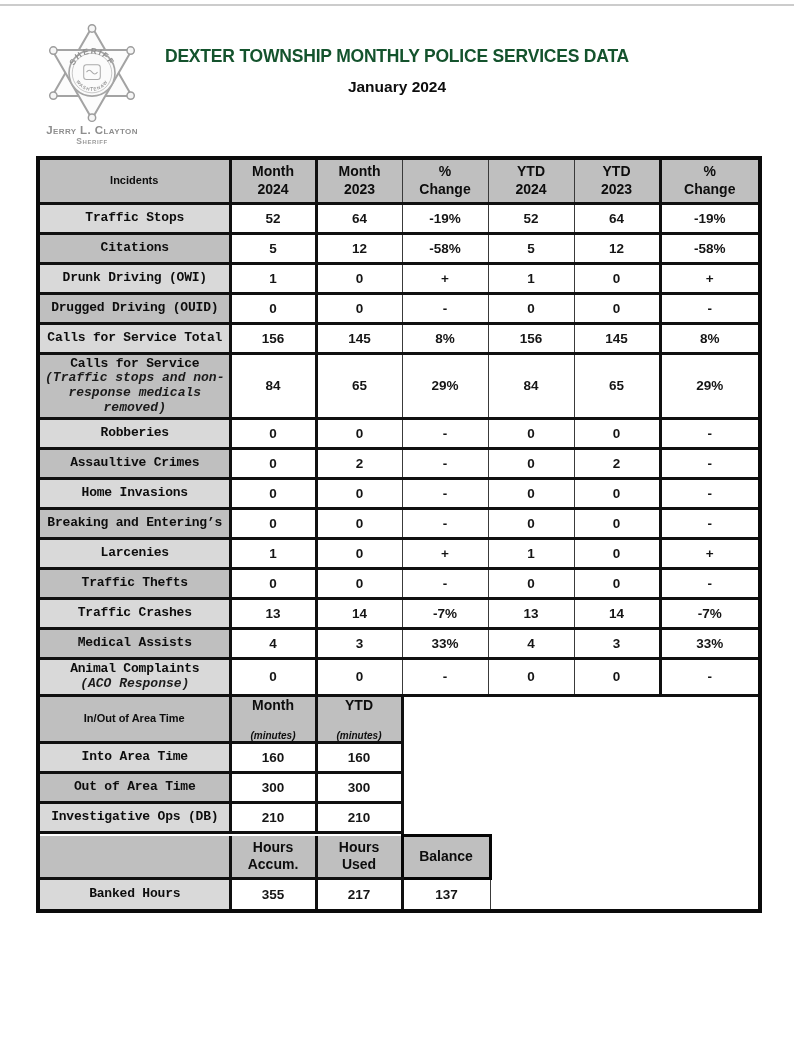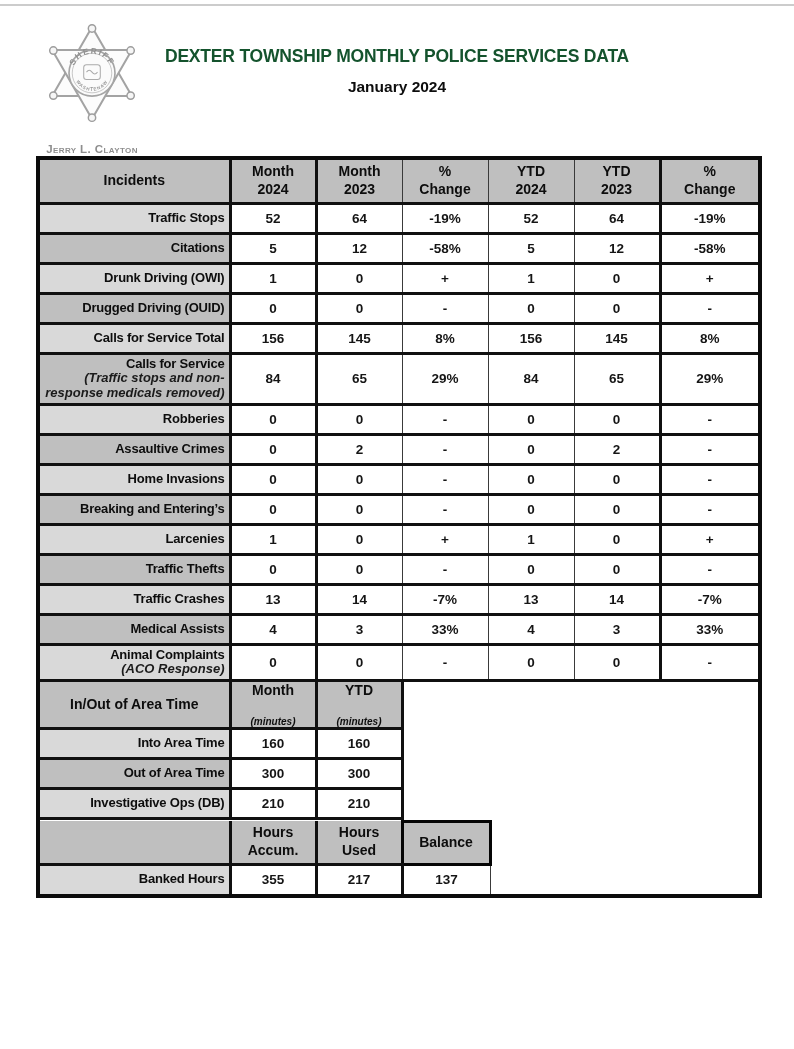--- a/index.html
+++ b/index.html
@@ -11,44 +11,44 @@
   }
   .topline { position:absolute; top:4px; left:0; right:0; height:2px; background:#cccccc; }
 
   
   .title { position:absolute; top:46px; left:0; right:0; text-align:center;
            font-size:17.5px; font-weight:700; letter-spacing:-0.2px; color:#14532d; }
   .subtitle { position:absolute; top:78px; left:0; right:0; text-align:center;
               font-size:15.5px; font-weight:700; color:#0d0d0d; }
   .logo-wrap { position:absolute; left:16px; top:24px; width:152px; text-align:center; }
   .badge { display:block; margin:0 auto; }
-  .sheriff-name { margin-top:19px; font-variant:small-caps; font-weight:700;
+  .sheriff-name { margin-top:0; font-variant:small-caps; font-weight:700;
                   font-size:11.5px; letter-spacing:0.4px; color:#8e8e8e; }
   .sheriff-title { font-variant:small-caps; font-weight:700; font-size:8.5px;
                    letter-spacing:0.6px; color:#9a9a9a; }
 
   
   .frame { position:absolute; left:36px; top:156px; width:726px;
            border:4px solid #0b0b0b; background:#ffffff; }
 
   table.tbl { border-collapse:collapse; table-layout:fixed; }
   .tbl th, .tbl td { border-bottom:3px solid #101010; padding:0; vertical-align:middle; }
   .vl3 { border-left:3px solid #101010; }
   .vl1 { border-left:1.5px solid #3a3a3a; }
   .vr1 { border-right:1.5px solid #3a3a3a; }
 
   .hcell { background:#bfbfbf; text-align:center; font-weight:700; font-size:14px;
            line-height:1.25; color:#0d0d0d; }
   .pre { white-space:pre-line; }
   .incidents .hcell { height:43px; }
-  .hcell.big { font-size:14px; }
+  .hcell.big { font-size:11px; }
 
   .tbl td { height:30px; }
-  td.lbl { text-align:right; padding:2px 4px 2px 5px; font-weight:700; font-size:13px;
-           letter-spacing:-0.2px; line-height:1.15; color:#0d0d0d; }
+  td.lbl { text-align:center; padding:2px 4px 2px 5px; font-weight:700; font-size:13px;
+           letter-spacing:-0.2px; line-height:1.15; color:#0d0d0d;font-family:Liberation Mono, monospace; }
   td.lbl.light { background:#d9d9d9; }
   td.lbl.dark  { background:#bfbfbf; }
   .note { font-style:italic; font-weight:600; font-size:13px; line-height:1.12;
           letter-spacing:0; color:#1b1b1b; }
   td.val { background:#ffffff; text-align:center; font-weight:700; font-size:13.5px; }
 
   .iot { margin-top:0; border-right:3px solid #101010; }
   .iot .hcell { height:22px; }
   .sub { font-style:italic; font-size:10px; font-weight:700; line-height:1; margin-top:17px; }
 

